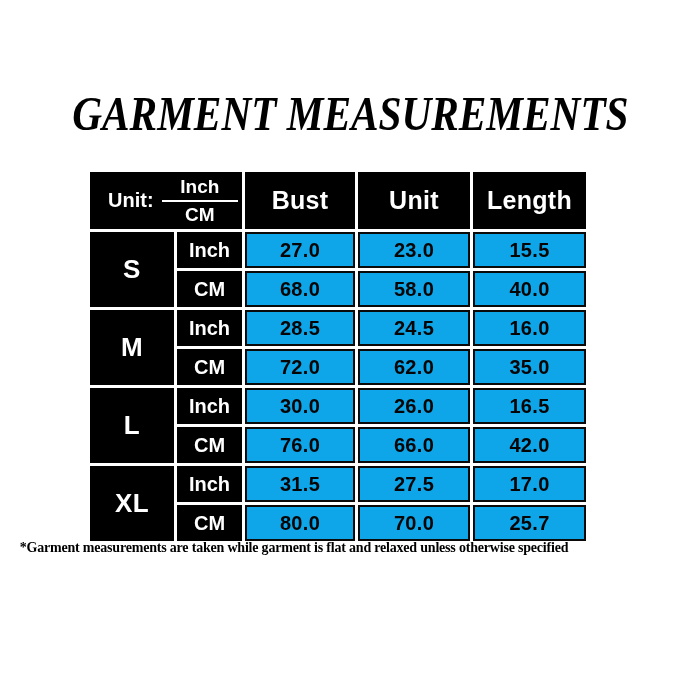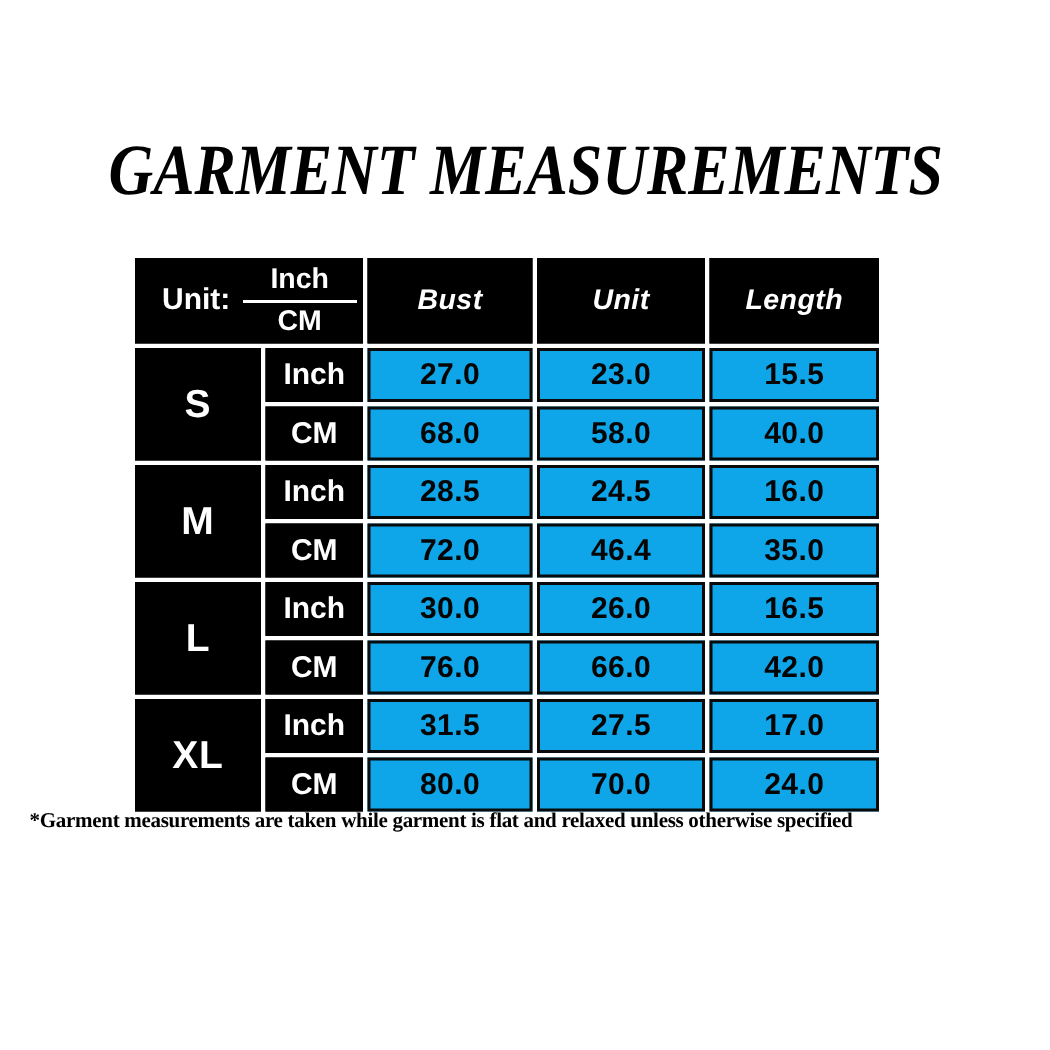--- a/index.html
+++ b/index.html
@@ -28,21 +28,21 @@
   .hdr-row{height:57px;}
   .data-row{height:36px;}
   .bk{
     background:#000;color:#fff;border:2px solid #000;
     font-weight:bold;
   }
   .wt{
     background:#0ea5e9;color:#050505;border:2px solid #0a0a0a;
     font-weight:bold;font-size:20px;letter-spacing:0.3px;
   }
-  .col-head{font-size:19px;letter-spacing:0.3px;font-style:italic;}
+  .col-head{font-size:25px;letter-spacing:0.3px;}
   .size-cell{font-size:26px;letter-spacing:0.5px;}
   .unit-cell{font-size:20px;}
   .unit-wrap{display:flex;align-items:center;height:100%;padding-left:16px;padding-right:2px;}
   .unit-label{font-size:20px;font-weight:bold;flex:0 0 auto;}
   .unit-frac{flex:1 1 auto;margin-left:8px;display:flex;flex-direction:column;align-items:stretch;}
   .unit-frac .top{
     display:block;font-size:19px;font-weight:bold;text-align:center;
     border-bottom:2.5px solid #fff;padding-bottom:2px;
   }
   .unit-frac .bottom{display:block;font-size:19px;font-weight:bold;text-align:center;padding-top:2px;}
@@ -101,21 +101,21 @@
     <tr class="data-row">
       <td class="bk size-cell" rowspan="2">M</td>
       <td class="bk unit-cell">Inch</td>
       <td class="wt">28.5</td>
       <td class="wt">24.5</td>
       <td class="wt">16.0</td>
     </tr>
     <tr class="data-row">
       <td class="bk unit-cell">CM</td>
       <td class="wt">72.0</td>
-      <td class="wt">46.4</td>
+      <td class="wt">62.0</td>
       <td class="wt">35.0</td>
     </tr>
 
     <tr class="data-row">
       <td class="bk size-cell" rowspan="2">L</td>
       <td class="bk unit-cell">Inch</td>
       <td class="wt">30.0</td>
       <td class="wt">26.0</td>
       <td class="wt">16.5</td>
     </tr>
@@ -130,20 +130,20 @@
       <td class="bk size-cell" rowspan="2">XL</td>
       <td class="bk unit-cell">Inch</td>
       <td class="wt">31.5</td>
       <td class="wt">27.5</td>
       <td class="wt">17.0</td>
     </tr>
     <tr class="data-row">
       <td class="bk unit-cell">CM</td>
       <td class="wt">80.0</td>
       <td class="wt">70.0</td>
-      <td class="wt">24.0</td>
+      <td class="wt">25.7</td>
     </tr>
   </tbody>
     </table>
 
   <div class="footnote">*Garment measurements are taken while garment is flat and relaxed unless otherwise specified</div>
 
 </div>
 
 </body></html>

